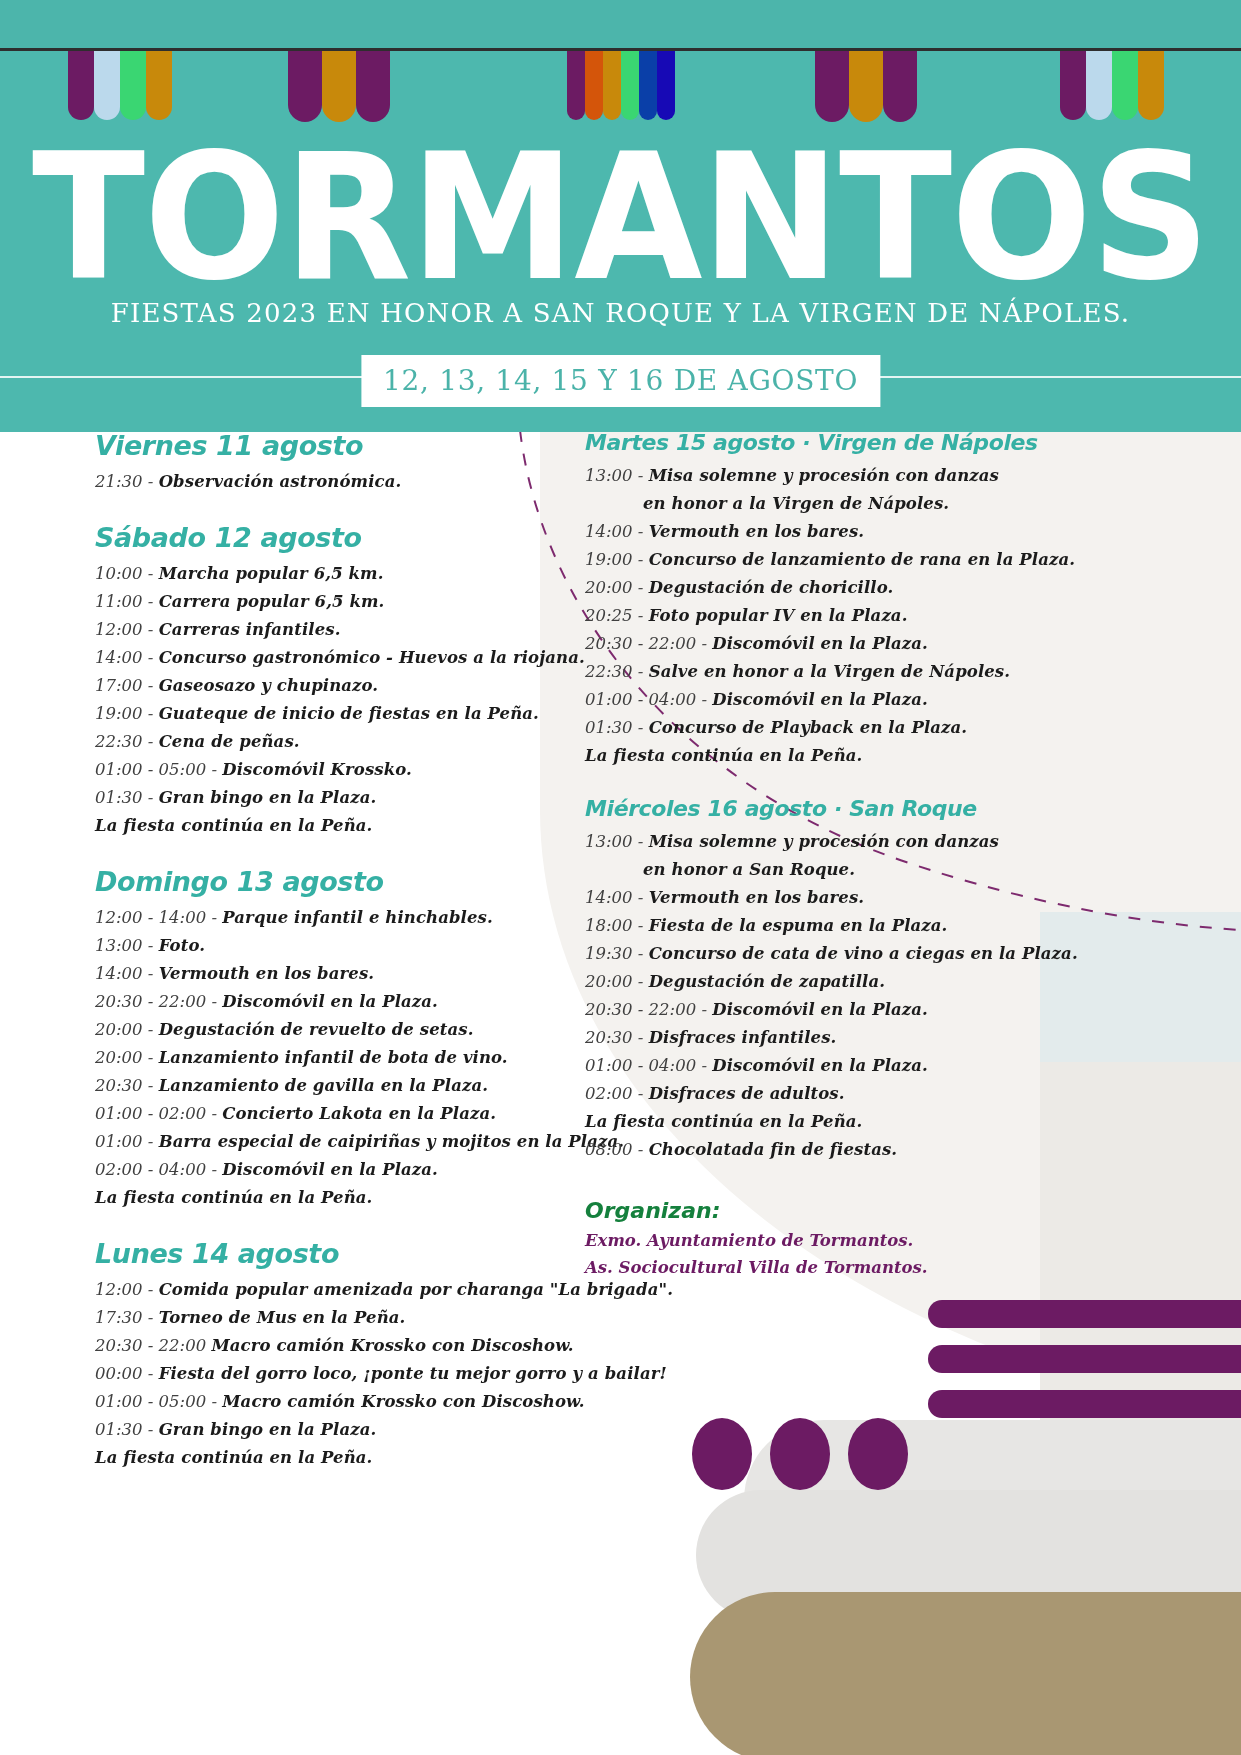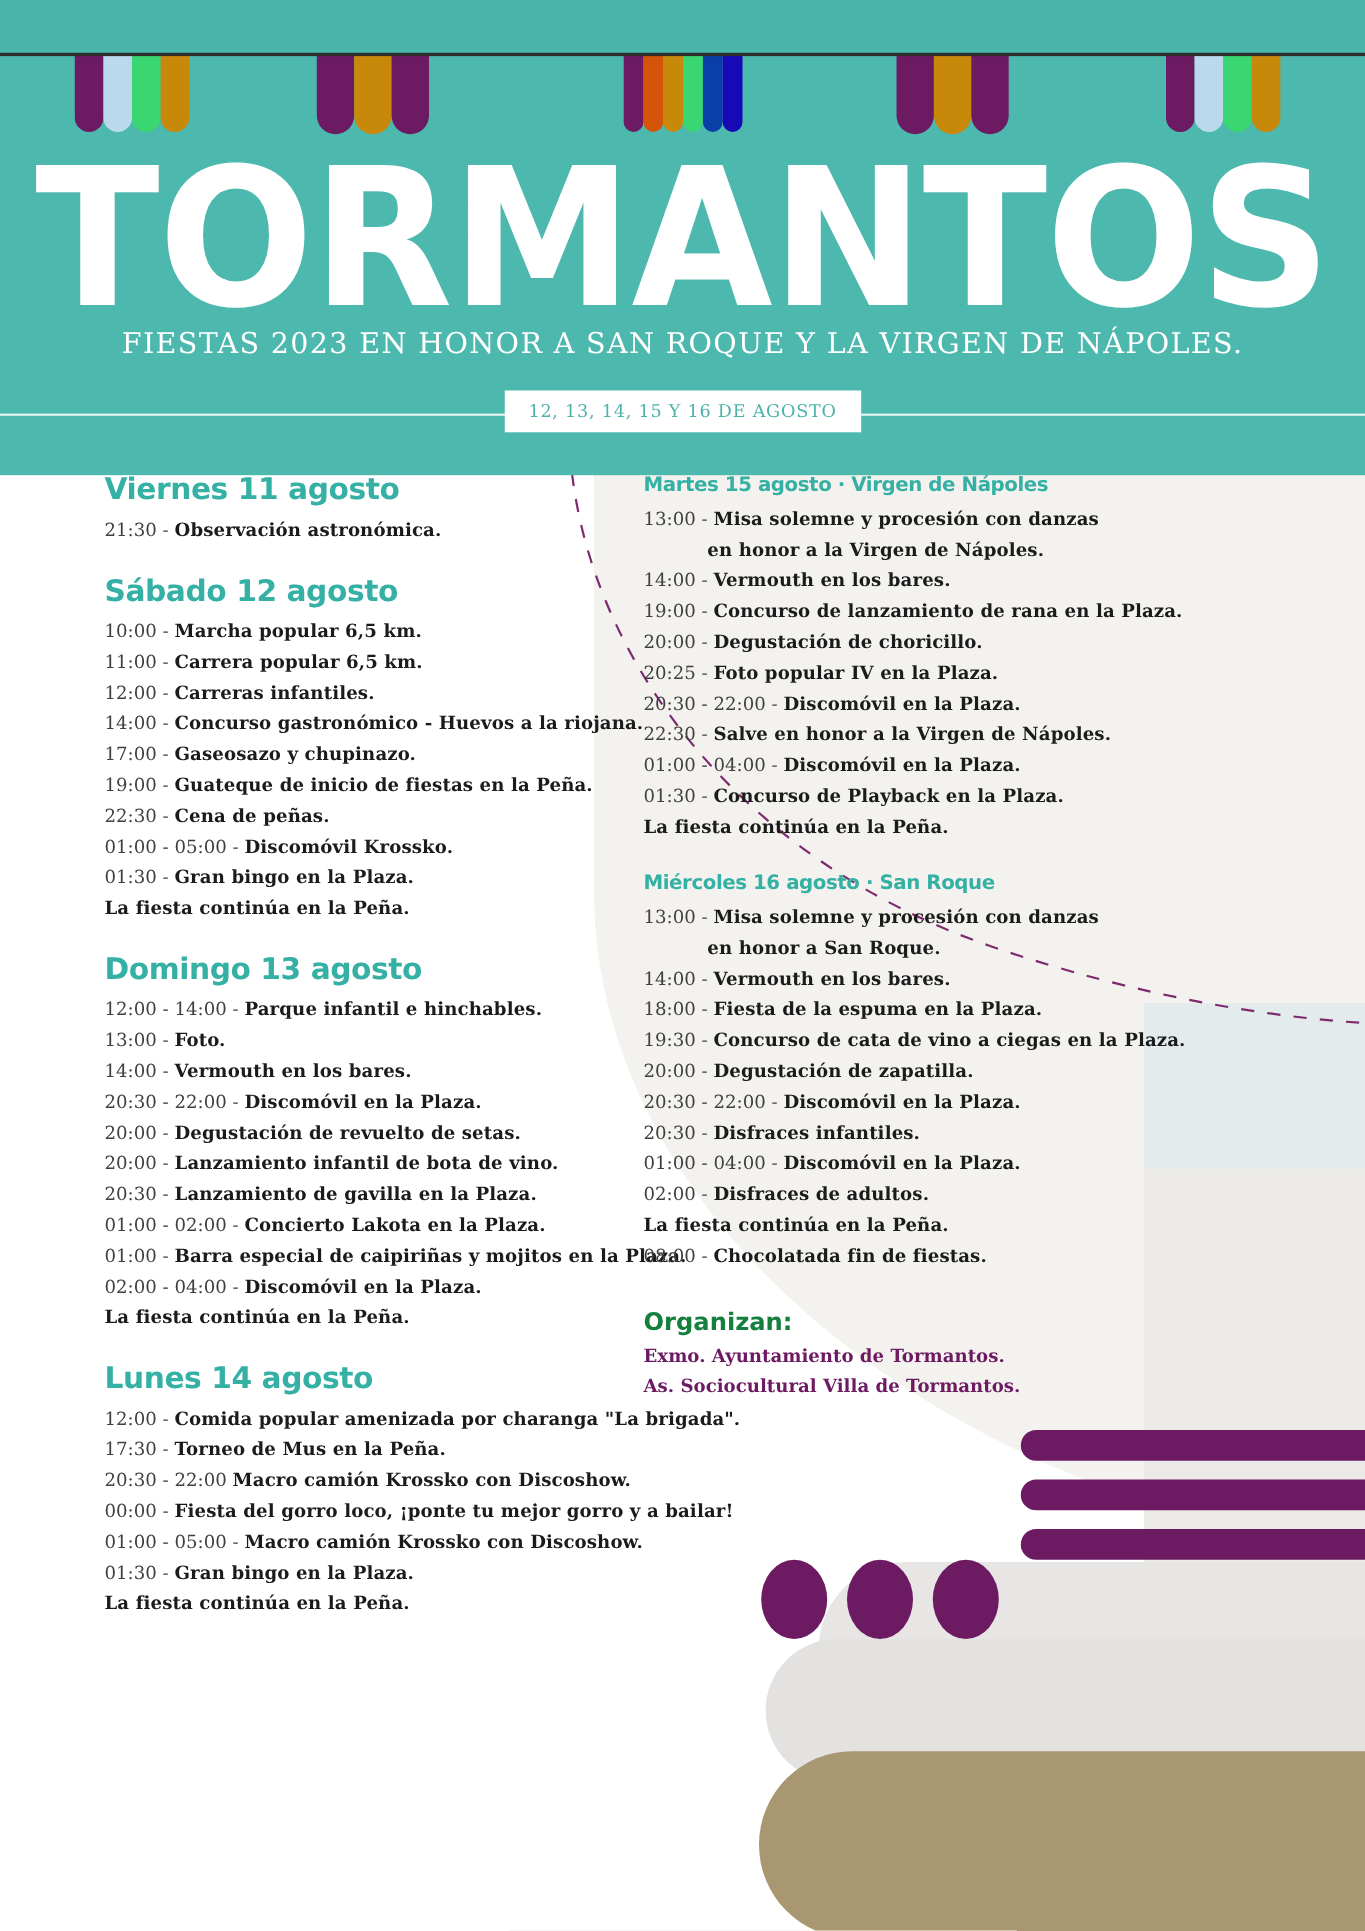--- a/index.html
+++ b/index.html
@@ -87,21 +87,21 @@
     background: rgba(255,255,255,0.85);
   }
   .date-badge {
     position: absolute;
     top: 355px;
     left: 50%;
     transform: translateX(-50%);
     background: #ffffff;
     color: #4bb3a9;
     font-family: "DejaVu Serif", serif;
-    font-size: 16px;
+    font-size: 28px;
     letter-spacing: 0.7px;
     padding: 9px 22px 10px 22px;
     white-space: nowrap;
   }
 
   
   .bg-base {
     position: absolute;
     top: 430px; left: 0;
     width: 1241px; height: 1325px;
@@ -193,40 +193,41 @@
     z-index: 3;
   }
 
   
   .content {
     position: absolute;
     top: 430px; left: 0;
     width: 1241px;
     height: 1325px;
     z-index: 6;
+    font-style: italic;
   }
   .col {
     position: absolute;
     top: 0;
   }
   .col-left  { left: 95px;  width: 470px; }
   .col-right { left: 585px; width: 480px; }
 
   .day-block { margin-bottom: 26px; }
 
   .day-title {
     font-family: "DejaVu Sans", sans-serif;
     font-weight: bold;
     font-size: 27px;
     color: #35b0a4;
     letter-spacing: -0.4px;
     margin-bottom: 7px;
     white-space: nowrap;
   }
-  .day-title.small { font-size: 18px; }
+  .day-title.small { font-size: 22px; }
 
   .event-row {
     font-family: "DejaVu Serif", serif;
     font-size: 16.5px;
     line-height: 28px;
     color: #1b1b1b;
     white-space: nowrap;
   }
   .event-time { color: #404040; }
   .event-dash { color: #4d4d4d; }

